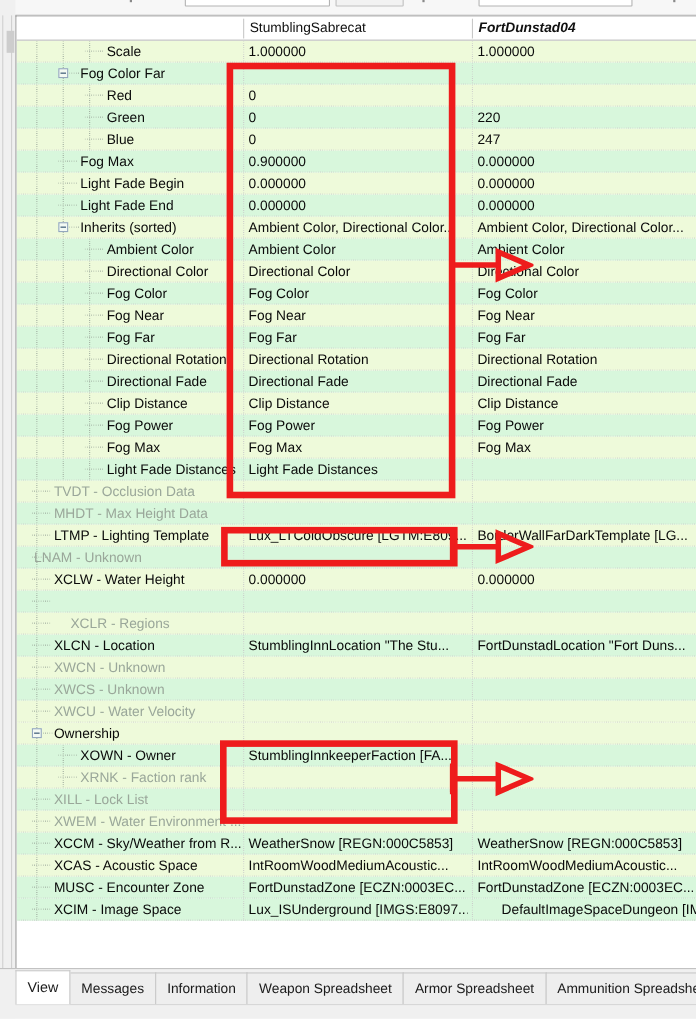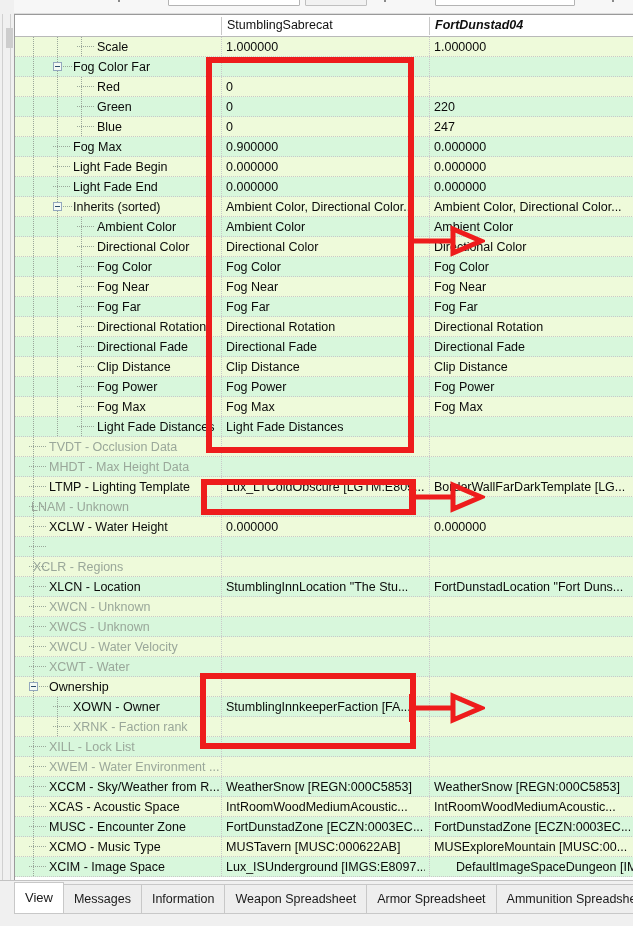--- a/index.html
+++ b/index.html
@@ -572,21 +572,21 @@
           <div class="tdot" style="left: 14px; width: 17px;"></div>
           <div class="cell-val" style="left: 206px; width: 204px;"></div>
           <div class="cell-val" style="left: 414px; width: 201px;"></div>
         </div>
         <div class="row a">
           <div class="hline"></div>
           <div class="vline" style="left: 206px;"></div>
           <div class="vline" style="left: 414px;"></div>
           <div class="tvert" style="left: 18px;"></div>
           <div class="tdot" style="left: 14px; width: 17px;"></div>
-          <div class="cell-label dim" style="left: 18px; width: 170px;">XCLR - Regions</div>
+          <div class="cell-label dim" style="left: 49px; width: 170px;">XCLR - Regions</div>
           <div class="cell-val" style="left: 206px; width: 204px;"></div>
           <div class="cell-val" style="left: 414px; width: 201px;"></div>
         </div>
         <div class="row b">
           <div class="hline"></div>
           <div class="vline" style="left: 206px;"></div>
           <div class="vline" style="left: 414px;"></div>
           <div class="tvert" style="left: 18px;"></div>
           <div class="tdot" style="left: 14px; width: 17px;"></div>
           <div class="cell-label" style="left: 34px; width: 170px;">XLCN - Location</div>
@@ -616,30 +616,20 @@
         <div class="row a">
           <div class="hline"></div>
           <div class="vline" style="left: 206px;"></div>
           <div class="vline" style="left: 414px;"></div>
           <div class="tvert" style="left: 18px;"></div>
           <div class="tdot" style="left: 14px; width: 17px;"></div>
           <div class="cell-label dim" style="left: 34px; width: 170px;">XWCU - Water Velocity</div>
           <div class="cell-val" style="left: 206px; width: 204px;"></div>
           <div class="cell-val" style="left: 414px; width: 201px;"></div>
         </div>
-        <div class="row b">
-          <div class="hline"></div>
-          <div class="vline" style="left: 206px;"></div>
-          <div class="vline" style="left: 414px;"></div>
-          <div class="tvert" style="left: 18px;"></div>
-          <div class="tdot" style="left: 14px; width: 17px;"></div>
-          <div class="cell-label dim" style="left: 34px; width: 170px;">XCWT - Water</div>
-          <div class="cell-val" style="left: 206px; width: 204px;"></div>
-          <div class="cell-val" style="left: 414px; width: 201px;"></div>
-        </div>
         <div class="row a">
           <div class="hline"></div>
           <div class="vline" style="left: 206px;"></div>
           <div class="vline" style="left: 414px;"></div>
           <div class="tvert" style="left: 18px;"></div>
           <div class="expander" style="left: 14px;"></div>
           <div class="tdot" style="left: 24px; width: 9px;"></div>
           <div class="cell-label" style="left: 34px; width: 170px;">Ownership</div>
           <div class="cell-val" style="left: 206px; width: 204px;"></div>
           <div class="cell-val" style="left: 414px; width: 201px;"></div>
@@ -708,30 +698,20 @@
         </div>
         <div class="row b">
           <div class="hline"></div>
           <div class="vline" style="left: 206px;"></div>
           <div class="vline" style="left: 414px;"></div>
           <div class="tvert" style="left: 18px;"></div>
           <div class="tdot" style="left: 14px; width: 17px;"></div>
           <div class="cell-label" style="left: 34px; width: 170px;">MUSC - Encounter Zone</div>
           <div class="cell-val" style="left: 206px; width: 204px;">FortDunstadZone [ECZN:0003EC...</div>
           <div class="cell-val" style="left: 414px; width: 201px;">FortDunstadZone [ECZN:0003EC...</div>
-        </div>
-        <div class="row a">
-          <div class="hline"></div>
-          <div class="vline" style="left: 206px;"></div>
-          <div class="vline" style="left: 414px;"></div>
-          <div class="tvert" style="left: 18px;"></div>
-          <div class="tdot" style="left: 14px; width: 17px;"></div>
-          <div class="cell-label" style="left: 34px; width: 170px;">XCMO - Music Type</div>
-          <div class="cell-val" style="left: 206px; width: 204px;">MUSTavern [MUSC:000622AB]</div>
-          <div class="cell-val" style="left: 414px; width: 201px;">MUSExploreMountain [MUSC:00...</div>
         </div>
         <div class="row b">
           <div class="hline"></div>
           <div class="vline" style="left: 206px;"></div>
           <div class="vline" style="left: 414px;"></div>
           <div class="tvert" style="left: 18px;"></div>
           <div class="tdot" style="left: 14px; width: 17px;"></div>
           <div class="cell-label" style="left: 34px; width: 170px;">XCIM - Image Space</div>
           <div class="cell-val" style="left: 206px; width: 204px;">Lux_ISUnderground [IMGS:E8097...</div>
           <div class="cell-val" style="left: 436px; width: 201px;">DefaultImageSpaceDungeon [IM...</div>

